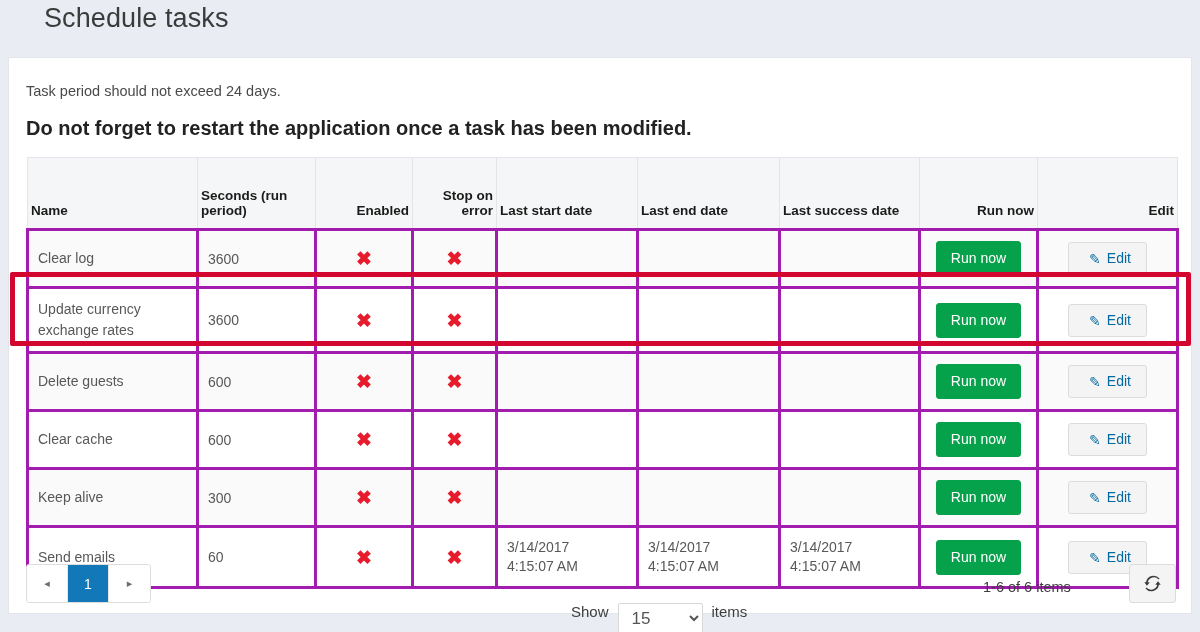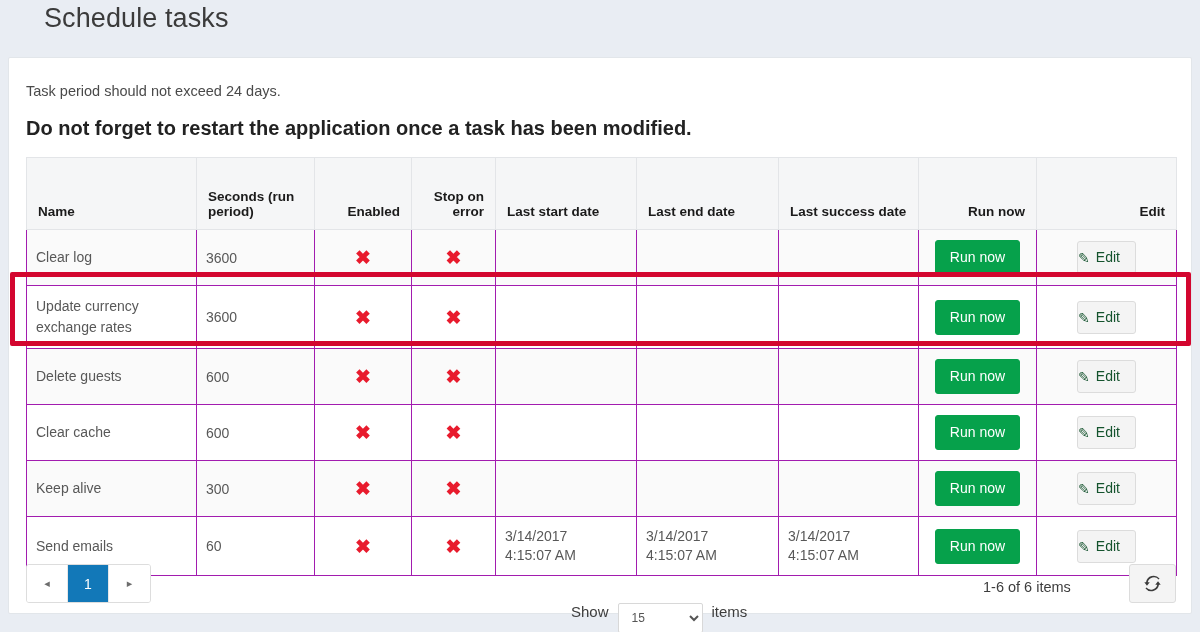--- a/index.html
+++ b/index.html
@@ -56,28 +56,28 @@
     width: 1150px;
     border-collapse: collapse;
     table-layout: fixed;
   }
   table.grid th {
     background: #f5f6f7;
     border: 1px solid #e3e5e8;
     font-size: 13.5px;
     font-weight: bold;
     color: #1b1b1b;
-    padding: 10px 11px;
+    padding: 10px 3px;
     vertical-align: bottom;
     text-align: left;
     height: 72px;
   }
   table.grid th.center { text-align: right; }
   table.grid td {
-    border: 1px solid #a21caf;
+    border: 3px solid #a21caf;
     font-size: 14px;
     color: #585858;
     padding: 10px 9px;
     vertical-align: middle;
     height: 48px;
   }
   table.grid td.center { text-align: center; }
   tr.alt td { background: #fafafa; }
   tr.plain td { background: #ffffff; }
 
@@ -98,25 +98,25 @@
     border: 1px solid #06a14b;
     border-radius: 3px;
     padding: 8px 14px 9px 14px;
     cursor: pointer;
     white-space: nowrap;
     font-family: "Liberation Sans", sans-serif;
   }
   .btn-edit {
     display: inline-block;
     background: #f4f4f4;
-    color: #14532d;
+    color: #0369a1;
     font-size: 14px;
     border: 1px solid #dcdcdc;
     border-radius: 3px;
-    padding: 7px 15px 8px 0;
+    padding: 7px 15px 8px 20px;
     cursor: pointer;
     white-space: nowrap;
     font-family: "Liberation Sans", sans-serif;
   }
   .btn-edit .pencil { margin-right: 6px; position: relative; top: 1px; }
   .namecell { line-height: 21px; }
 
   
   .footer {
     position: absolute;
@@ -157,21 +157,21 @@
     display: flex;
     align-items: flex-start;
     font-size: 15px;
     color: #3d3d3d;
     margin-top: 31px;
   }
   .show-wrap select {
     margin: 0 9px;
     width: 85px;
     height: 30px;
-    font-size: 12px;
+    font-size: 17px;
     color: #555;
     border: 1px solid #d8d8d8;
     border-radius: 2px;
     background: #fff;
     padding-left: 9px;
     font-family: "Liberation Sans", sans-serif;
   }
   .items-count {
     position: absolute;
     left: 957px; top: 21px;

